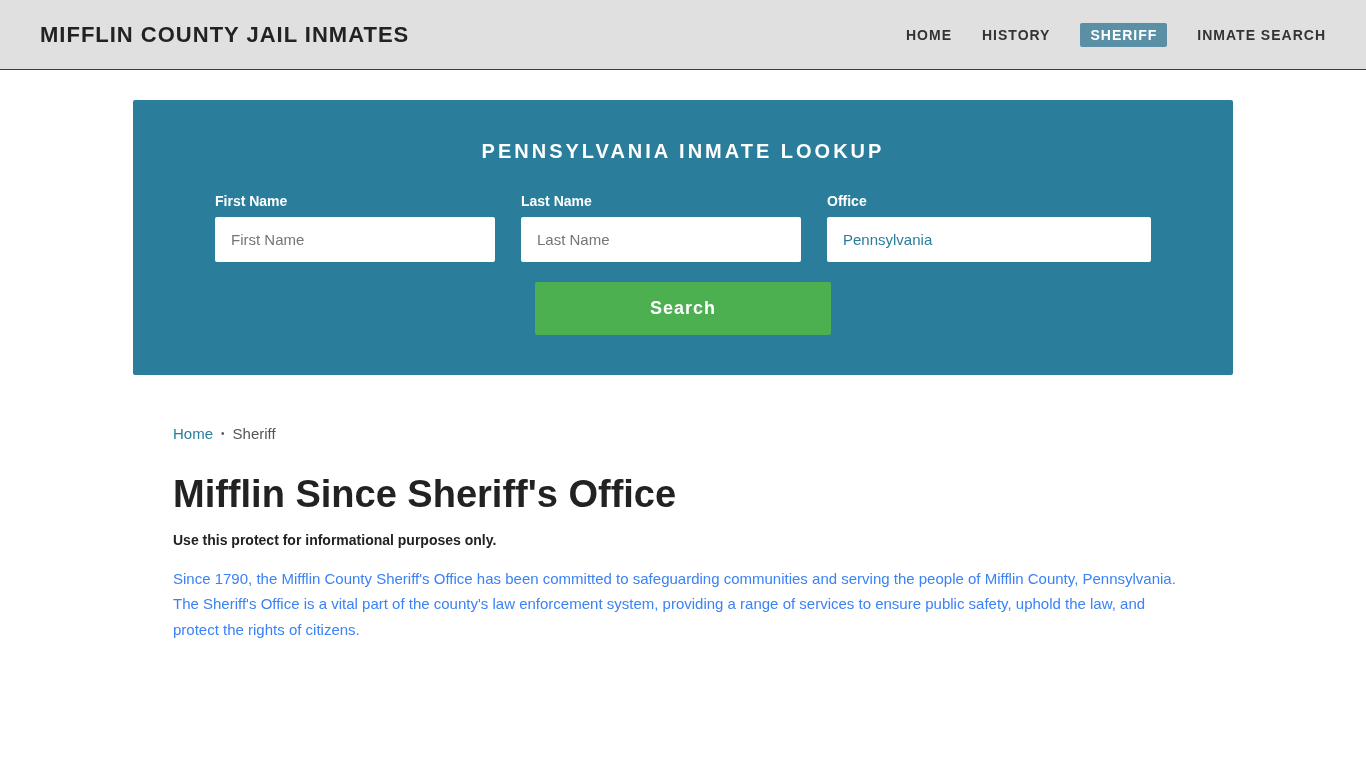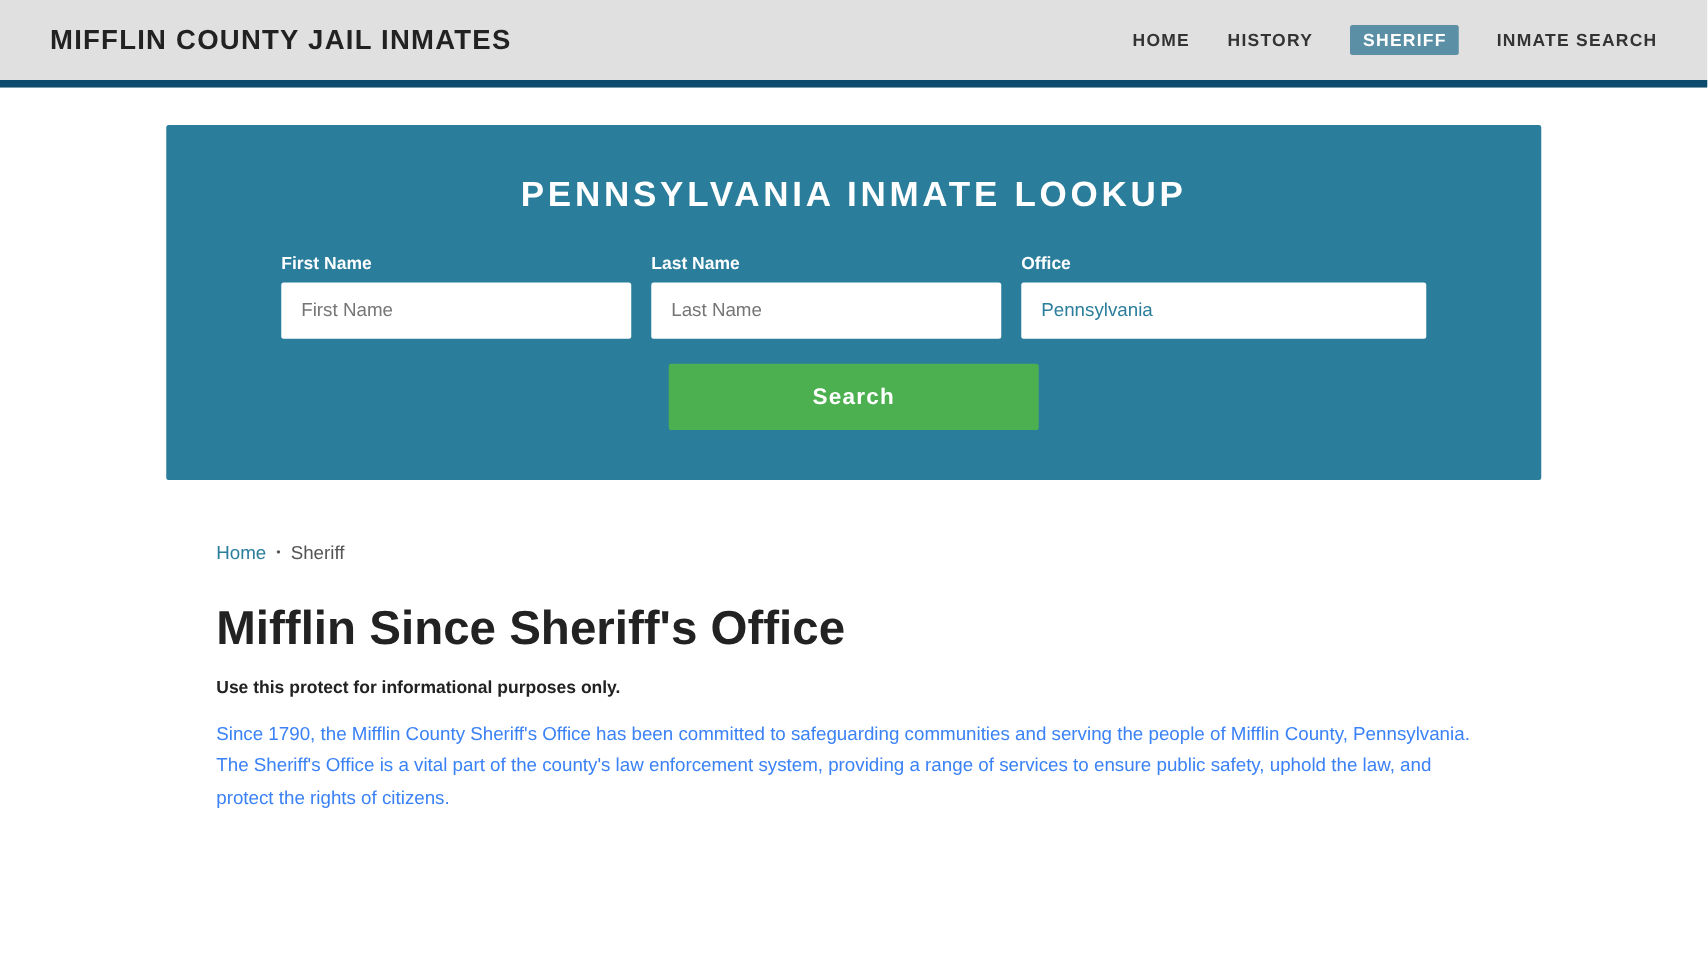--- a/index.html
+++ b/index.html
@@ -15,21 +15,21 @@
     }
 
     
     .header {
       background: #e0e0e0;
       padding: 0 40px;
       display: flex;
       align-items: center;
       justify-content: space-between;
       height: 70px;
-      border-bottom: 6px solid #0c4a6e;
+      border-bottom: 1px solid #0c4a6e;
     }
 
     .site-title {
       font-weight: 900;
       font-size: 22px;
       letter-spacing: 1px;
       color: #222;
       text-transform: uppercase;
     }
 
@@ -61,37 +61,37 @@
       background: #2a7d9b;
       padding: 40px 20px;
       margin: 30px auto;
       max-width: 1100px;
       border-radius: 2px;
     }
 
     .search-title {
       text-align: center;
       color: #fff;
-      font-size: 28px;
+      font-size: 20px;
       font-weight: 700;
       letter-spacing: 3px;
       text-transform: uppercase;
       margin-bottom: 30px;
     }
 
     .search-form {
       display: flex;
       flex-direction: column;
       align-items: center;
       gap: 20px;
     }
 
     .search-fields {
       display: flex;
-      gap: 16px;
+      gap: 26px;
       width: 100%;
       justify-content: center;
     }
 
     .field-group {
       display: flex;
       flex-direction: column;
       gap: 8px;
     }
 

